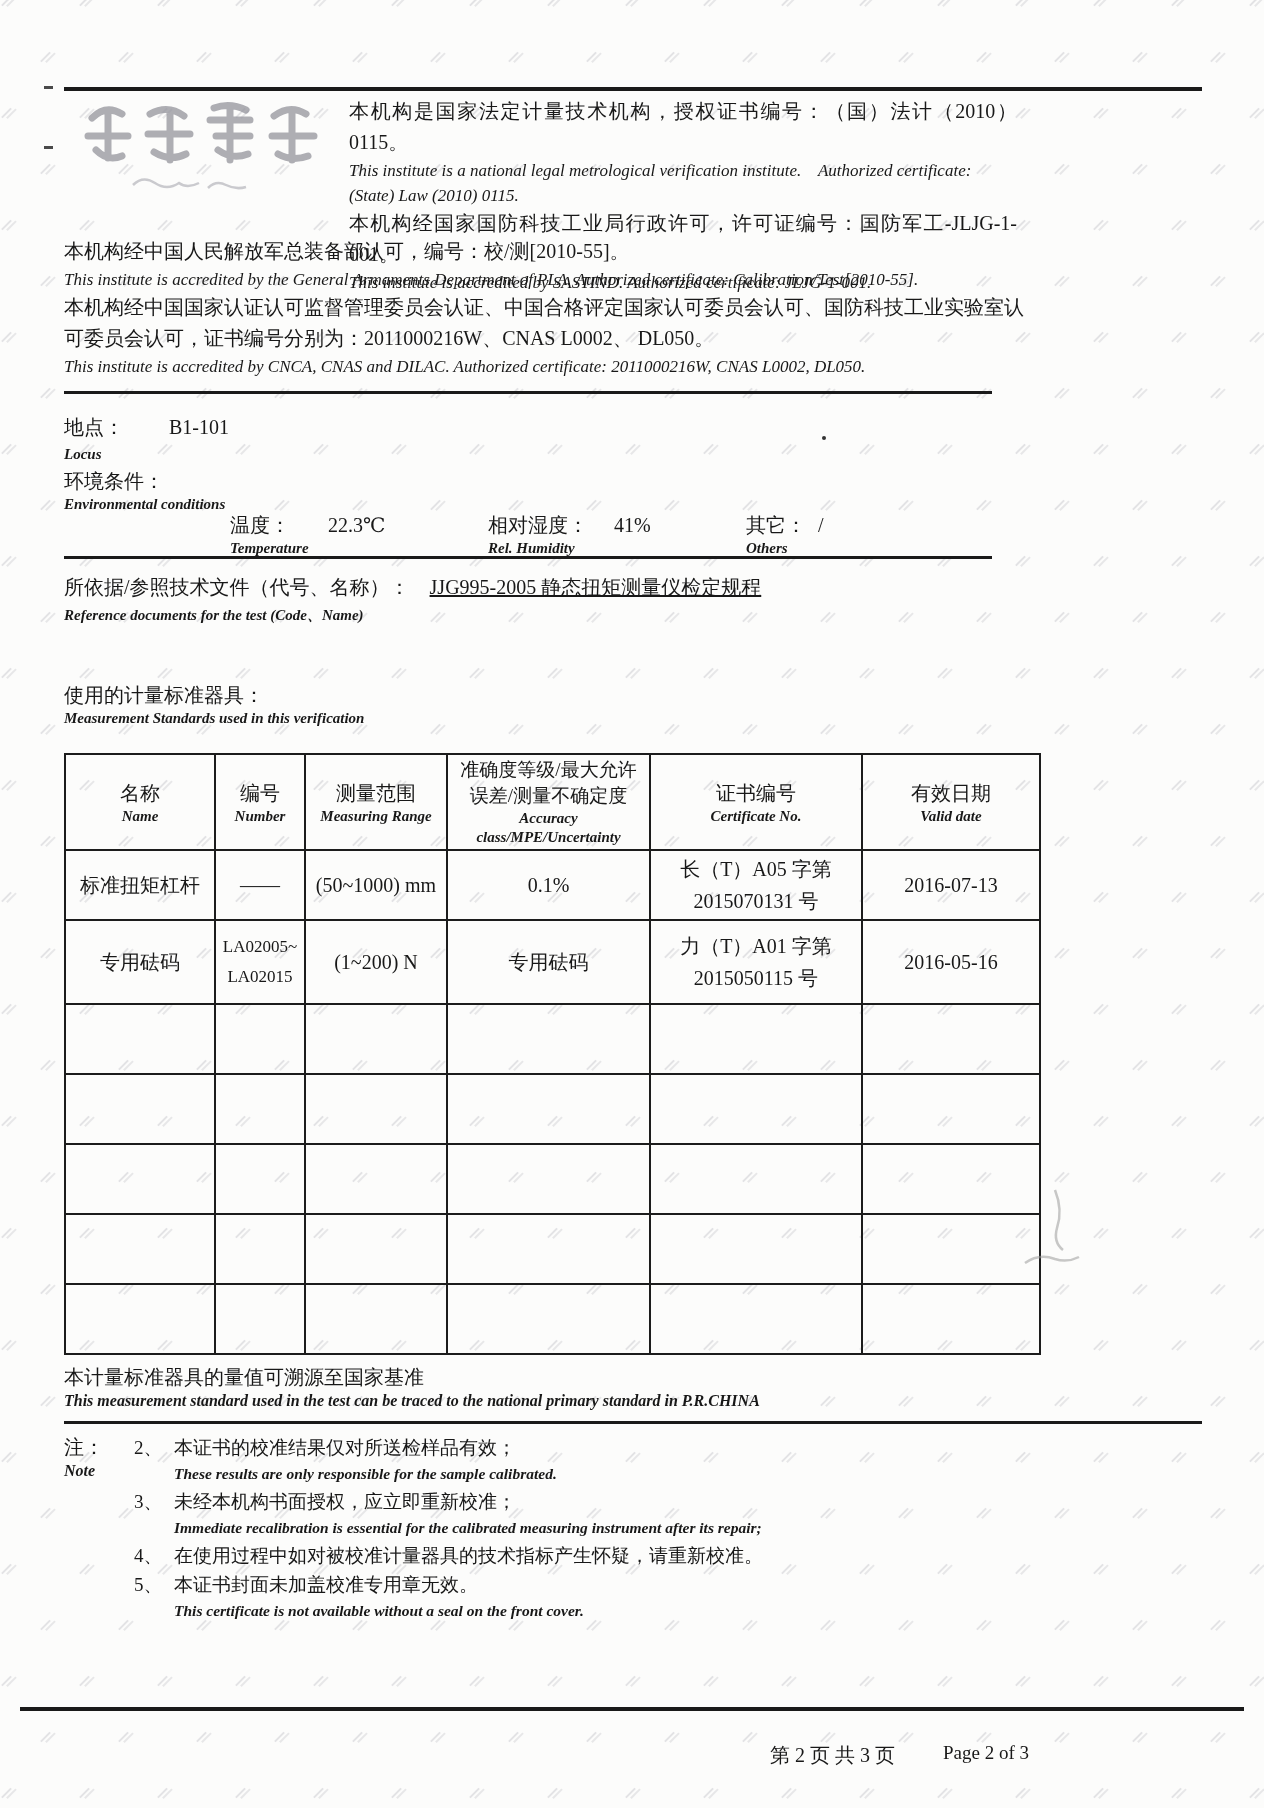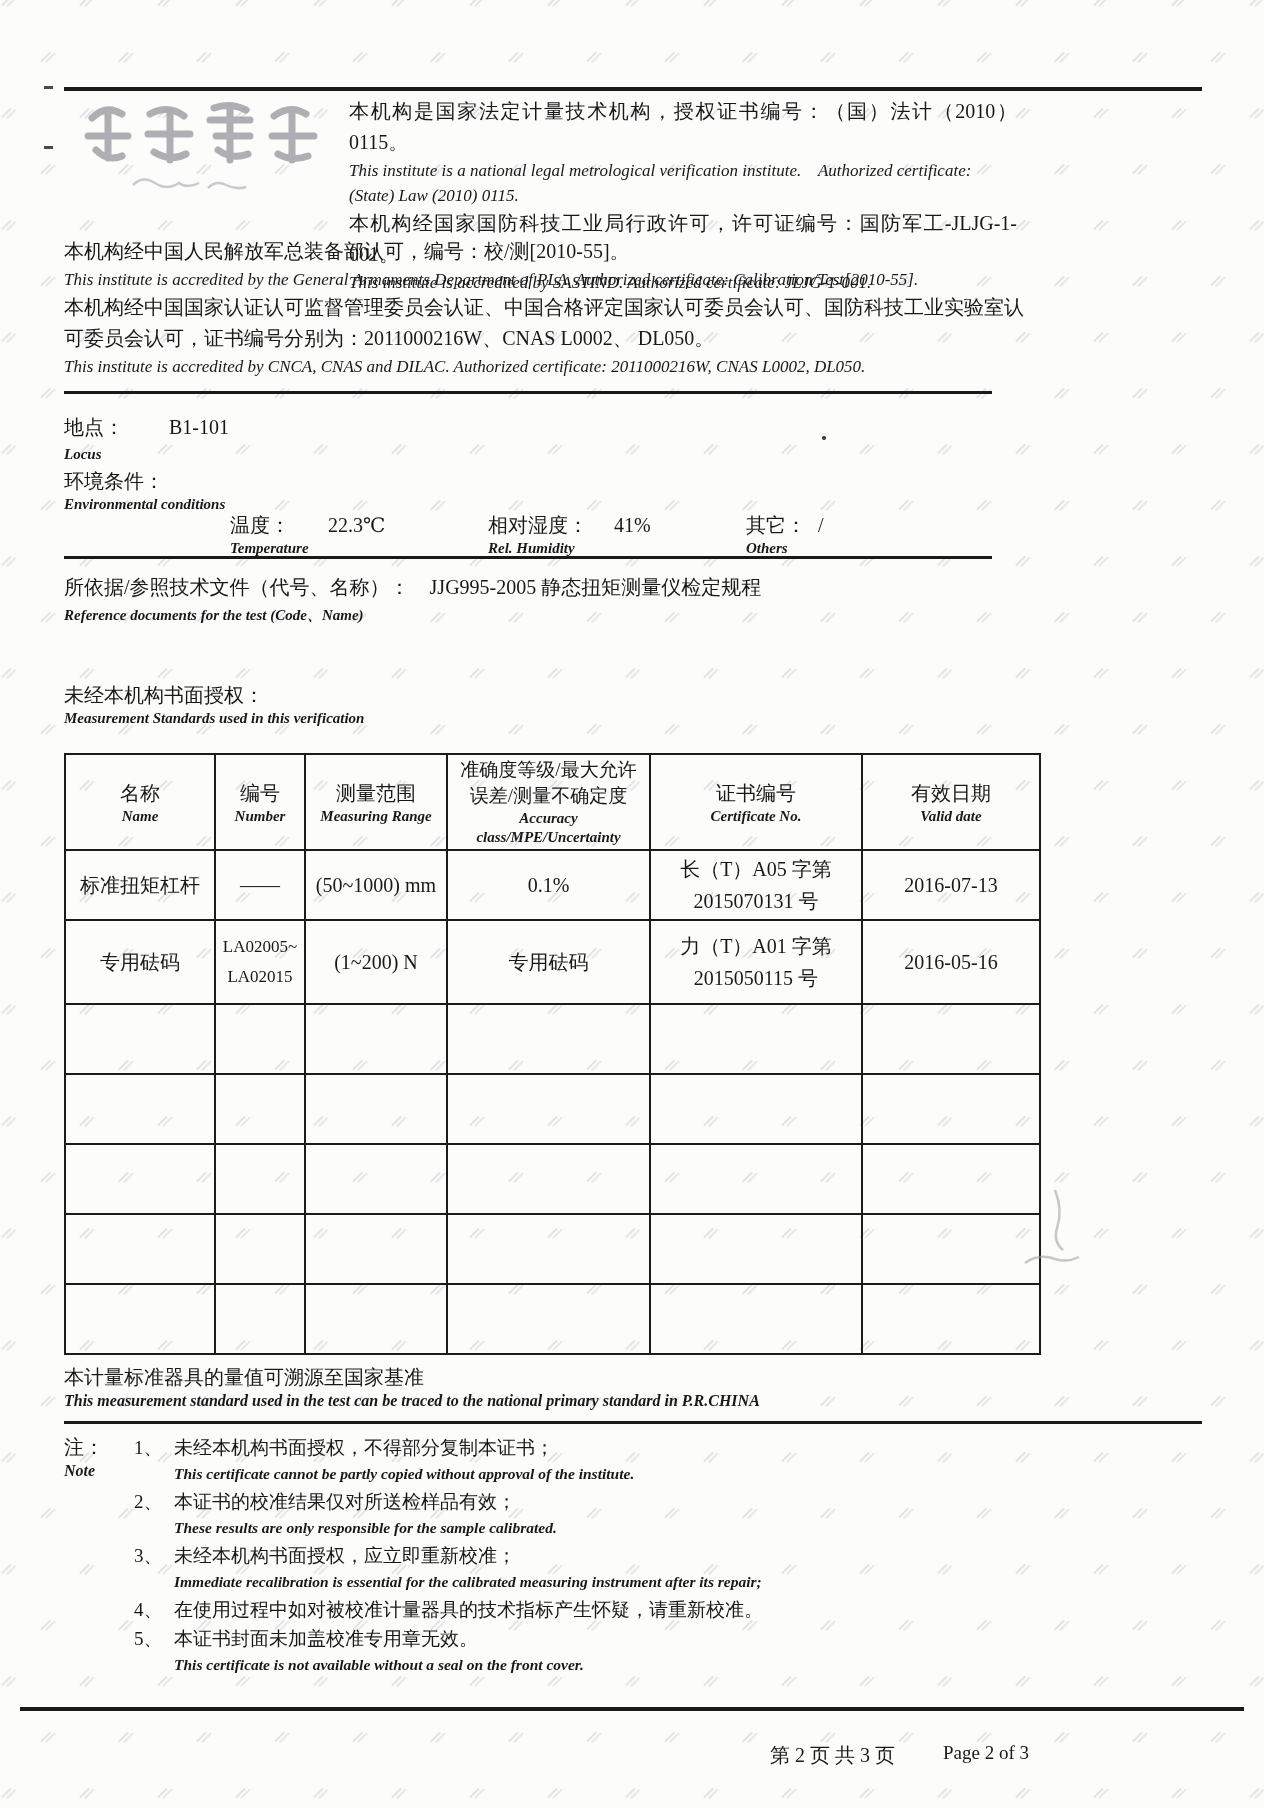--- a/index.html
+++ b/index.html
@@ -31,21 +31,21 @@
   .acc-top p,.acc-main p{margin:0;}
   .acc-cn{font-size:20px;line-height:31px;text-align:justify;}
   .acc-en{font-style:italic;font-size:17px;line-height:25px;white-space:pre-wrap;}
   
   .pos{position:absolute;}
   .lbl-en{font-style:italic;font-weight:bold;font-size:15px;}
   .env-group{position:absolute;white-space:nowrap;}
   .env-val{margin-left:38px;}
   
   .ref-line{white-space:nowrap;}
-  .ref-val{margin-left:20px;}
+  .ref-val{margin-left:20px;text-decoration:underline;}
   
   .tbl{position:absolute;left:64px;top:753px;border-collapse:collapse;table-layout:fixed;}
   .tbl th,.tbl td{border:2px solid #1c1c1c;text-align:center;vertical-align:middle;
     font-weight:normal;padding:2px 4px;white-space:pre-line;}
   .tbl .hcn{font-size:20px;line-height:28px;}
   .tbl .hen{font-style:italic;font-weight:bold;font-size:15px;line-height:19px;}
   .tbl td{font-size:20px;line-height:32px;}
   .tr-head{height:86px;}
   .tr-d1{height:62px;}
   .tr-d2{height:84px;}
@@ -678,21 +678,21 @@
   </div>
   <div class="pos lbl-en" style="left:746px;top:540px;">Others</div>
 
   <div class="rule r-mid2"></div>
 
   <div class="pos cn ref-line" style="left:64px;top:574px;">
     <span>所依据/参照技术文件（代号、名称）：</span><span class="ref-val">JJG995-2005 静态扭矩测量仪检定规程</span>
   </div>
   <div class="pos lbl-en" style="left:64px;top:606px;">Reference documents for the test (Code、Name)</div>
 
-  <div class="pos cn" style="left:64px;top:682px;">未经本机构书面授权：</div>
+  <div class="pos cn" style="left:64px;top:682px;">使用的计量标准器具：</div>
   <div class="pos lbl-en" style="left:64px;top:710px;">Measurement Standards used in this verification</div>
 
   <table class="tbl">
     <colgroup>
       <col style="width:150px">
         <col style="width:90px">
         <col style="width:142px">
       <col style="width:203px">
         <col style="width:212px">
         <col style="width:178px">
@@ -771,24 +771,20 @@
 
   <div class="pos cn" style="left:64px;top:1364px;">本计量标准器具的量值可溯源至国家基准</div>
   <div class="pos lbl-en" style="left:64px;top:1392px;font-size:16px;">This measurement standard used in the test can be traced to the national primary standard in P.R.CHINA</div>
   <div class="rule r-trace"></div>
 
   <div class="notes">
     <div class="note-head-cn">注：</div>
     <div class="note-head-en">Note</div>
     <div class="note-items">
       <div class="note-item">
-        <div class="note-cnline"><span class="note-num">1、</span><span>未经本机构书面授权，不得部分复制本证书；</span></div>
-        <div class="note-en">This certificate cannot be partly copied without approval of the institute.</div>
-      </div>
-      <div class="note-item">
         <div class="note-cnline"><span class="note-num">2、</span><span>本证书的校准结果仅对所送检样品有效；</span></div>
         <div class="note-en">These results are only responsible for the sample calibrated.</div>
       </div>
       <div class="note-item">
         <div class="note-cnline"><span class="note-num">3、</span><span>未经本机构书面授权，应立即重新校准；</span></div>
         <div class="note-en">Immediate recalibration is essential for the calibrated measuring instrument after its repair;</div>
       </div>
       <div class="note-item">
         <div class="note-cnline"><span class="note-num">4、</span><span>在使用过程中如对被校准计量器具的技术指标产生怀疑，请重新校准。</span></div>
       </div>

